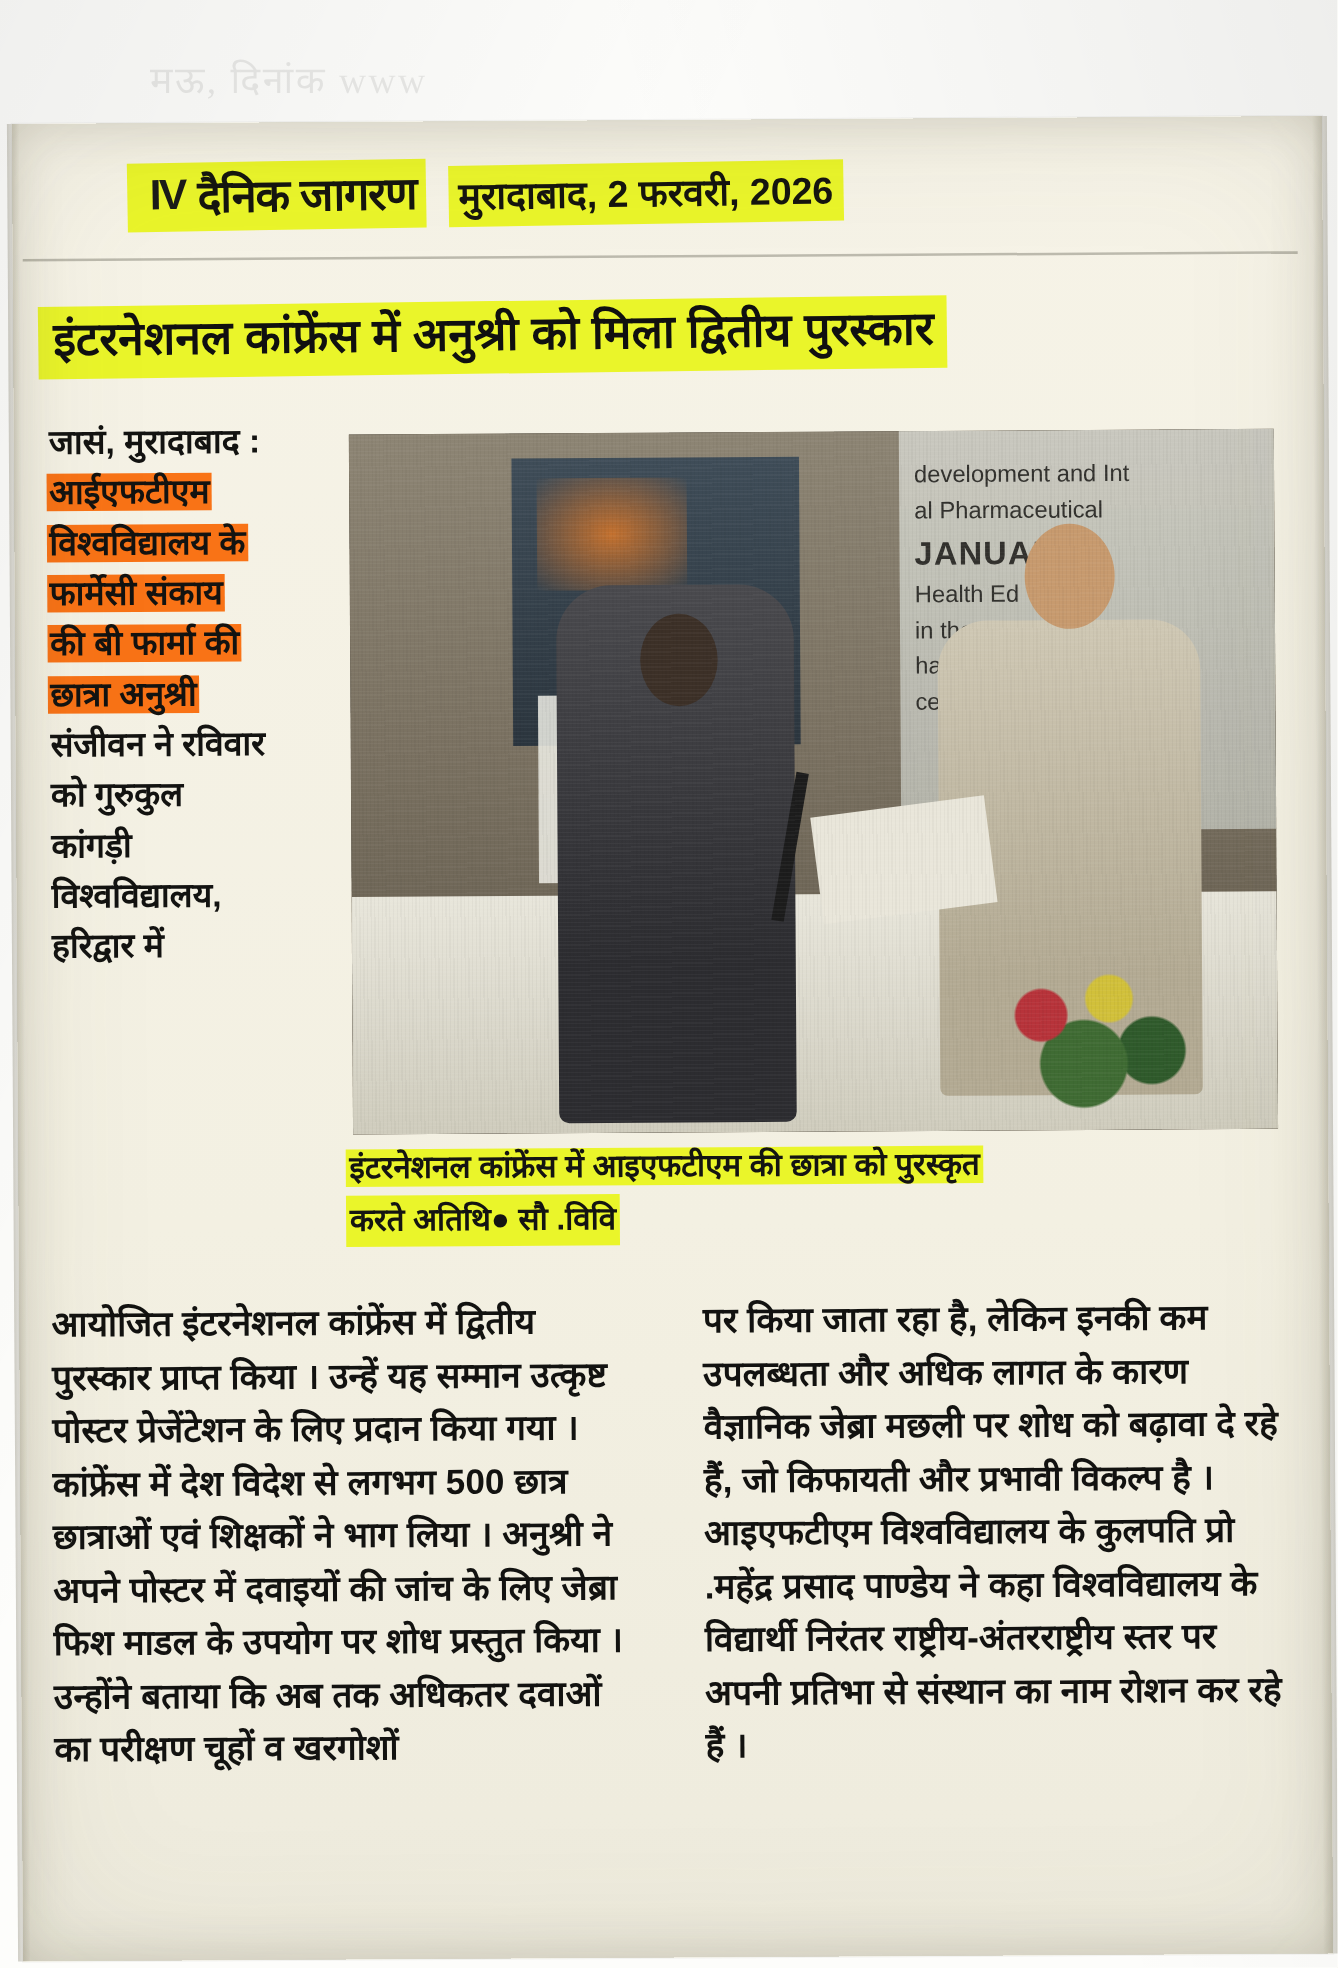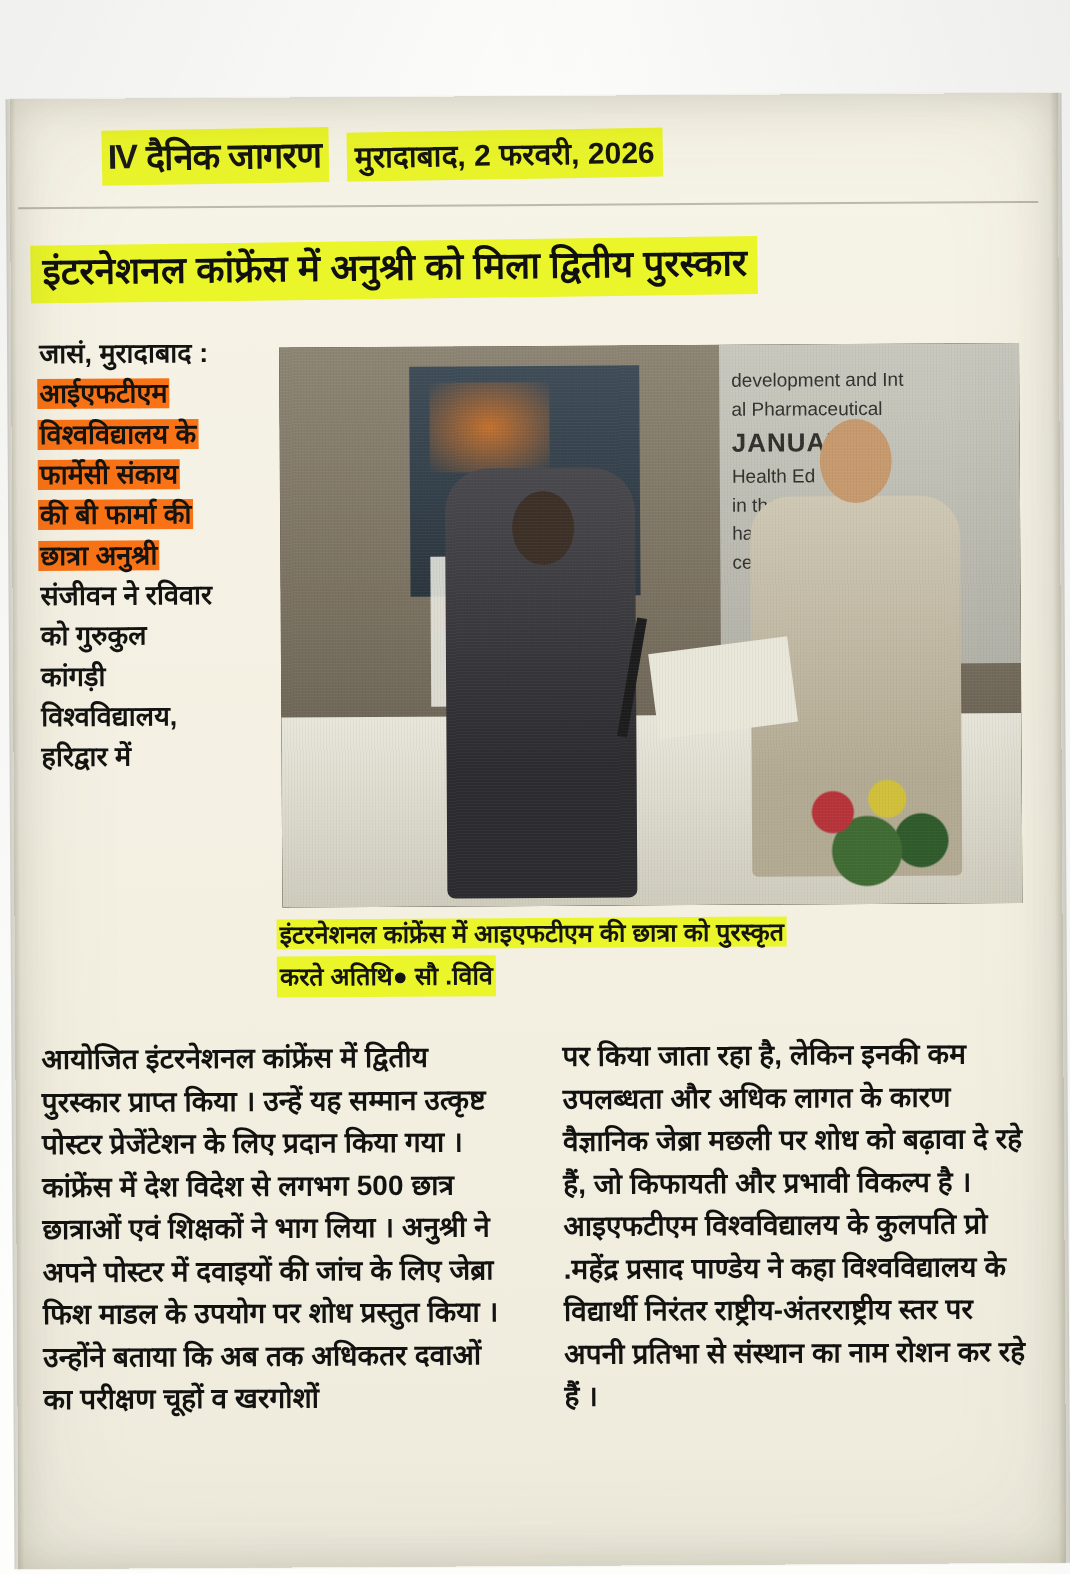--- a/index.html
+++ b/index.html
@@ -84,20 +84,21 @@
     align-items: center;
     gap: 10px;
     transform: rotate(-0.6deg);
   }
   .mast-mark {
     font-family: "Liberation Sans", sans-serif;
     font-weight: bold;
     font-size: 34px;
     color: #1a1a18;
     letter-spacing: -2px;
+    margin-left: 12px;
   }
   .mast-title {
     font-family: "Liberation Sans", sans-serif;
     font-weight: bold;
     font-size: 36px;
     color: #15150f;
     letter-spacing: -1px;
     white-space: nowrap;
   }
   .mast-date {
@@ -326,20 +327,21 @@
     position: absolute; top: 0; right: -4px; width: 12px; height: 100%;
     background: linear-gradient(270deg, rgba(120,115,95,.35), rgba(120,115,95,0));
   }
 </style>
 </head>
 <body>
 
 <div class="scan-page">
 
   <div class="ghost-layer">
+    <div class="ghost-1">मऊ, दिनांक www</div>
     <div class="ghost-2">चित्र</div>
     <div class="ghost-3">REDUC</div>
     <div class="ghost-4">छपाई</div>
   </div>
 
   <div class="clipping">
     <div class="clip-inner"></div>
 
     <div class="masthead">
       <div class="masthead-hl">

